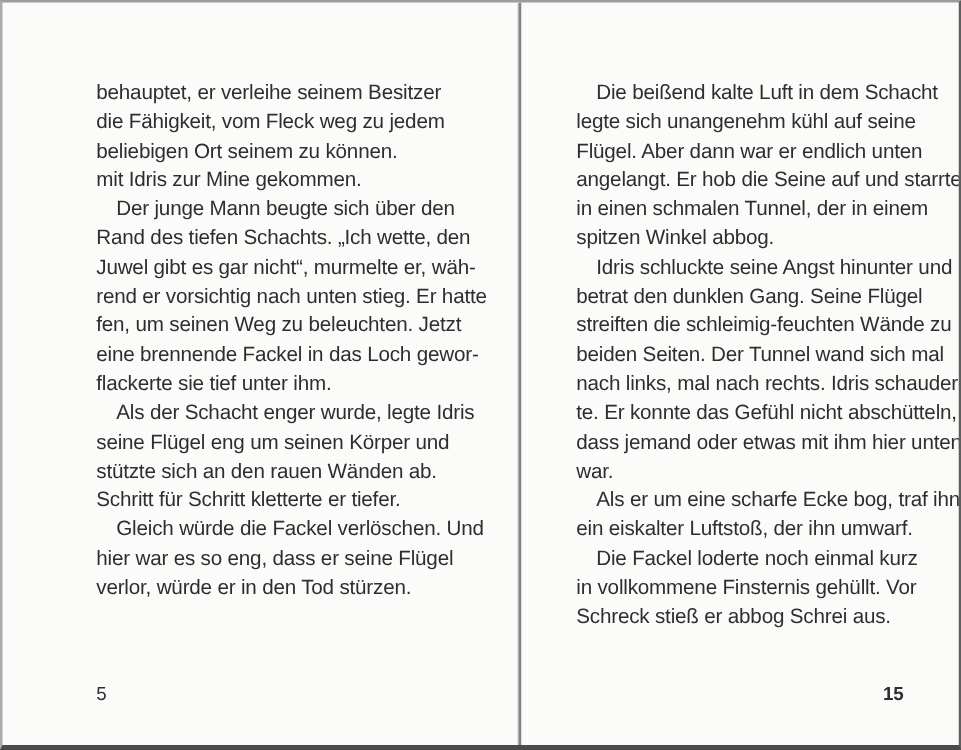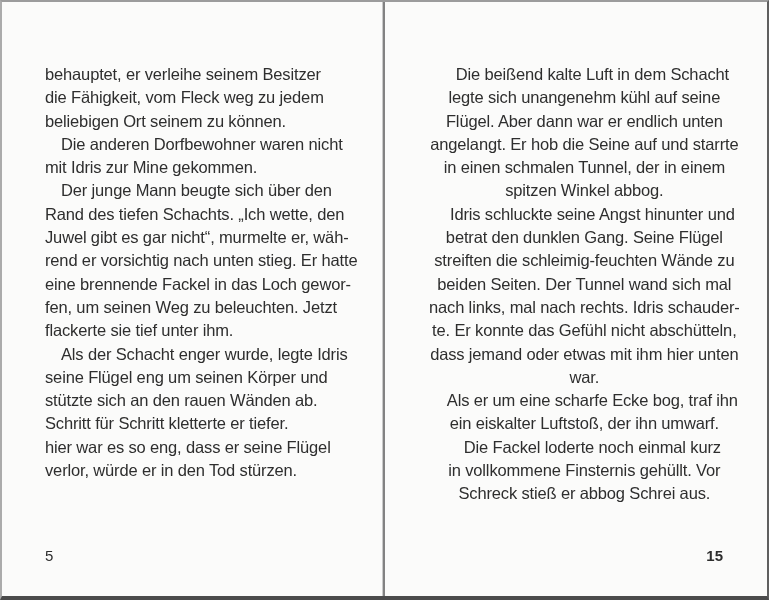--- a/index.html
+++ b/index.html
@@ -13,27 +13,28 @@
     height: 600px;
     box-sizing: border-box;
     background: var(--page-bg, #fbfbfa);
     border-top: 2px solid var(--frame-top, #9c9c9c);
     border-left: 2px solid var(--frame-left, #ababab);
     border-right: 2px solid var(--frame-right, #5f5f5f);
     border-bottom: 4px solid var(--frame-bottom, #4b4b4b);
     display: flex;
     overflow: hidden;
     font-family: "Liberation Sans", sans-serif;
+    padding-left: 32px;
   }
   .page {
     position: relative;
     height: 100%;
   }
   .page-left { width: 381px; }
-  .page-right { flex: 1; text-align: center; }
+  .page-right { flex: 1; }
   .gutter-divider {
     width: 2px;
     height: 100%;
     background: var(--divider, #828282);
     box-shadow: -1px 0 0 #c9c9c9;
   }
   .text-block {
     position: absolute;
     top: 61px;
     font-size: 16.5px;
@@ -59,33 +60,33 @@
 </head>
 <body>
 
 <div class="spread">
 
   <div class="page page-left">
     <div class="text-block">
         <div class="line">behauptet, er verleihe seinem Besitzer</div>
         <div class="line">die Fähigkeit, vom Fleck weg zu jedem</div>
         <div class="line">beliebigen Ort seinem zu können.</div>
-        <div class="line indent">Die anderen Dorfbewohner waren nicht</div>
         <div class="line">mit Idris zur Mine gekommen.</div>
         <div class="line indent">Der junge Mann beugte sich über den</div>
         <div class="line">Rand des tiefen Schachts. „Ich wette, den</div>
         <div class="line">Juwel gibt es gar nicht“, murmelte er, wäh-</div>
         <div class="line">rend er vorsichtig nach unten stieg. Er hatte</div>
+        <div class="line">fen, um seinen Weg zu beleuchten. Jetzt</div>
         <div class="line">eine brennende Fackel in das Loch gewor-</div>
-        <div class="line">fen, um seinen Weg zu beleuchten. Jetzt</div>
         <div class="line">flackerte sie tief unter ihm.</div>
         <div class="line indent">Als der Schacht enger wurde, legte Idris</div>
         <div class="line">seine Flügel eng um seinen Körper und</div>
         <div class="line">stützte sich an den rauen Wänden ab.</div>
         <div class="line">Schritt für Schritt kletterte er tiefer.</div>
+        <div class="line indent">Gleich würde die Fackel verlöschen. Und</div>
         <div class="line">hier war es so eng, dass er seine Flügel</div>
         <div class="line">verlor, würde er in den Tod stürzen.</div>
       </div>
     <div class="page-number page-number-left">5</div>
   </div>
 
   <div class="gutter-divider"></div>
 
   <div class="page page-right">
     <div class="text-block">

